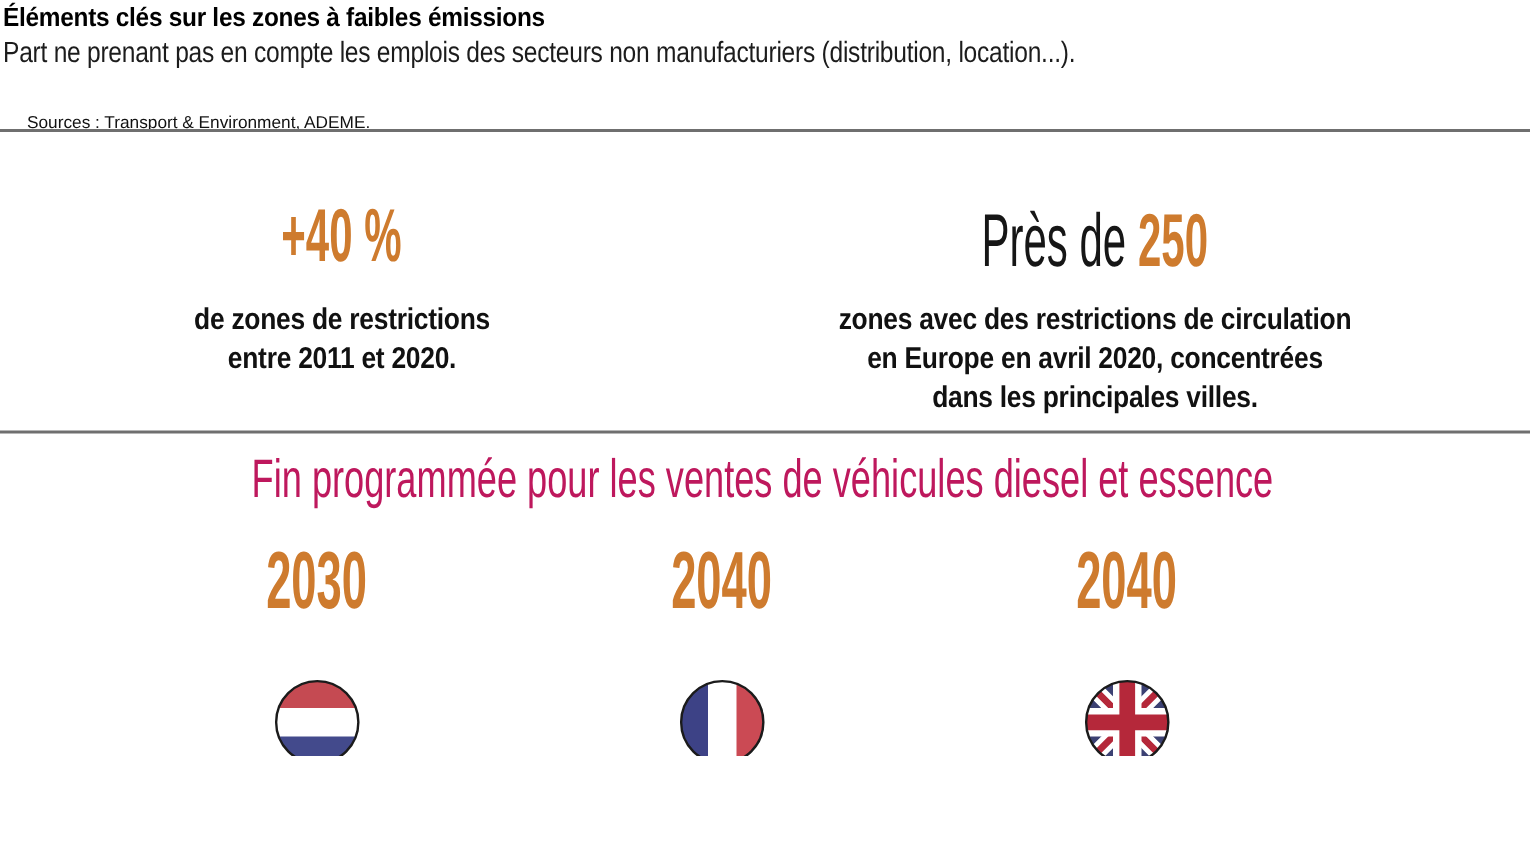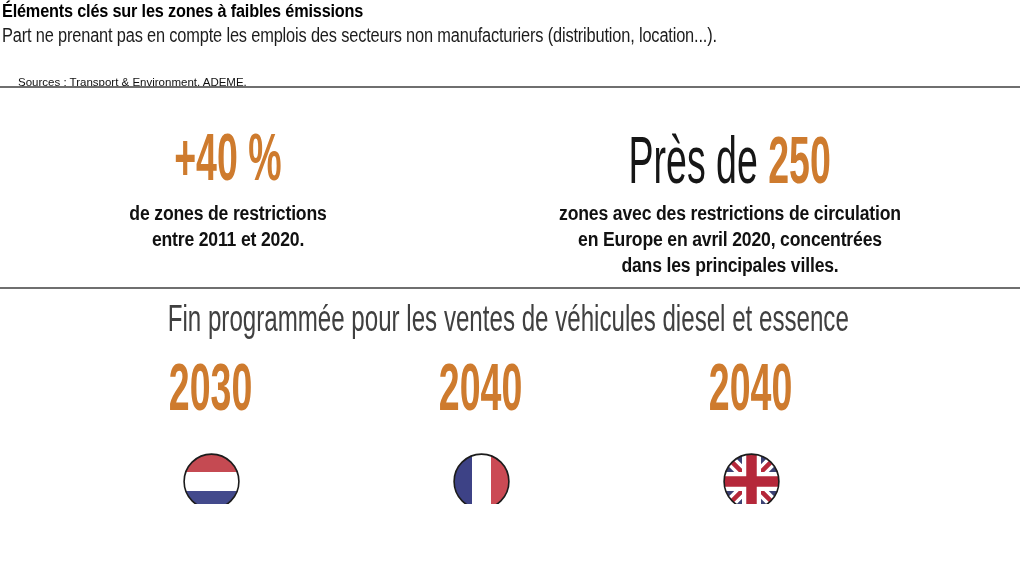--- a/index.html
+++ b/index.html
@@ -31,38 +31,38 @@
     font-size: 11.5px; color: #111; white-space: nowrap;
   }
   .divider { position: absolute; left: 0; width: 1020px; height: 2px; background: #6f6f6f; }
   .divider-1 { top: 86px; }
   .divider-2 { top: 287px; }
 
   
   .stat { position: absolute; text-align: center; }
   .stat-left  { left: 28px;  top: 128px; width: 400px; }
   .stat-right { left: 510px; top: 131px; width: 440px; }
-  .stat-value { font-size: 67px; line-height: 58px; white-space: nowrap; font-weight: bold; }
+  .stat-value { font-size: 50px; line-height: 58px; white-space: nowrap; font-weight: bold; }
   .squeeze-num { display: inline-block; transform: scaleX(0.56); transform-origin: 50% 50%; white-space: nowrap; }
   .thin-part { font-weight: normal; color: #161616; }
   .orange { color: #ce7b2e; }
   .stat-desc { margin-top: 11px; transform: scaleX(0.88); transform-origin: 50% 50%; }
   .stat-left .stat-desc { margin-top: 14px; }
   .stat-line { margin: 0; font-size: 20px; font-weight: bold; line-height: 26px; color: #111; letter-spacing: -0.2px; }
 
   
   .po-title {
     position: absolute; top: 297px; left: 0; width: 962px; margin: 0;
-    text-align: center; font-size: 36px; font-weight: normal; color: #404040;
+    text-align: center; font-size: 36px; font-weight: normal; color: #be185d;
     line-height: 44px; white-space: nowrap;
   }
   .squeeze-thin { display: inline-block; transform: scaleX(0.67); transform-origin: 50% 50%; white-space: nowrap; }
   .columns { position: absolute; top: 352px; left: 76px; width: 810px; display: flex; }
   .col { width: 270px; text-align: center; }
-  .year { font-size: 67px; font-weight: bold; line-height: 70px; white-space: nowrap; }
+  .year { font-size: 54px; font-weight: bold; line-height: 70px; white-space: nowrap; }
   .flag { margin-top: 31px; height: 57px; line-height: 0; }
   .country { margin-top: 10px; font-size: 21px; font-weight: bold; color: #111; letter-spacing: -0.2px; }
 </style>
 </head>
 <body>
 
 <div class="page">
 
   <h1 class="title">Éléments clés sur les zones à faibles émissions</h1>
   <p class="subtitle">Part ne prenant pas en compte les emplois des secteurs non manufacturiers (distribution, location...).</p>

